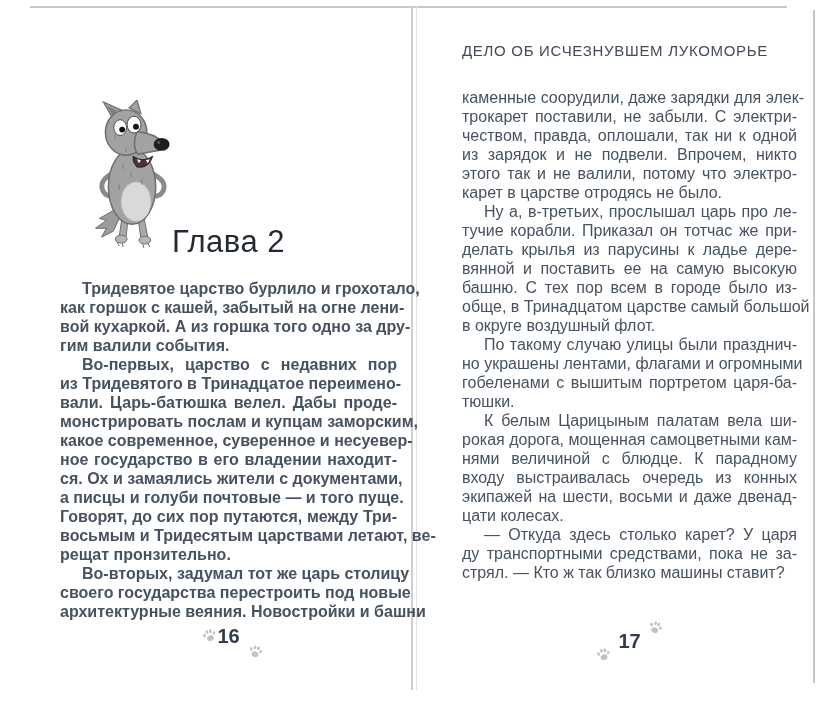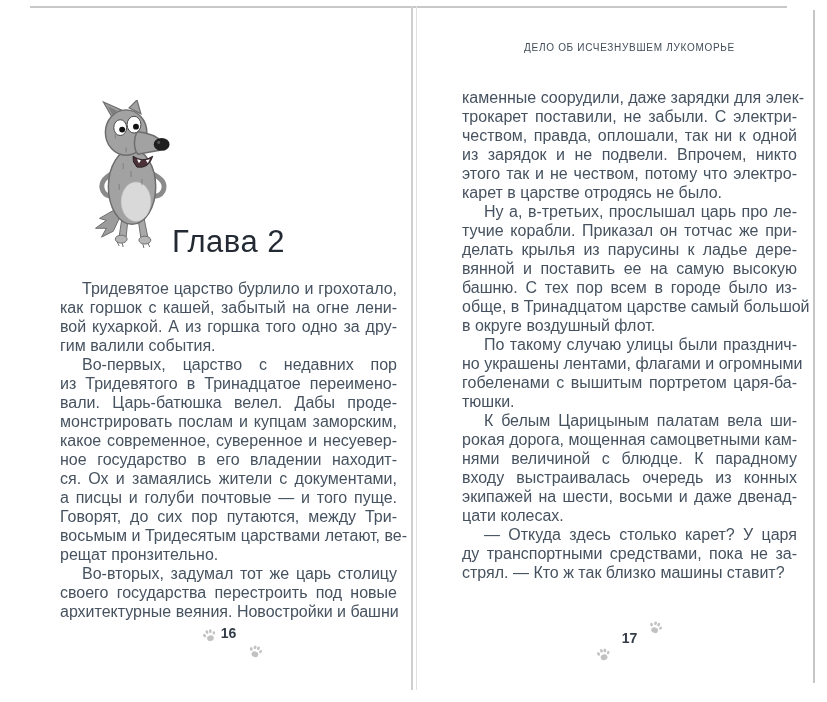--- a/index.html
+++ b/index.html
@@ -6,36 +6,36 @@
   #stage{position:relative;width:827px;height:702px;background:#ffffff;overflow:hidden;
          font-family:"Liberation Sans",sans-serif;}
   
   .edge-top{position:absolute;left:30px;top:6px;width:757px;height:2px;background:#c8c8c8;}
   .edge-right{position:absolute;left:813px;top:10px;width:2px;height:673px;background:#c6c6c6;}
   .gutter-a{position:absolute;left:411px;top:6px;width:2px;height:684px;background:#cfcfcf;}
   .gutter-b{position:absolute;left:416px;top:6px;width:1px;height:684px;background:#e0e0e0;}
 
   
   .col{position:absolute;width:337px;color:#46525f;font-size:16px;line-height:19px;}
-  .col-left{left:60px;top:279px;}
+  .col-left{left:60px;top:279px;font-weight:bold;}
   .col-right{left:462px;top:88px;width:335px;}
   .bline{text-align:justify;text-align-last:justify;white-space:nowrap;}
   .bline.last{text-align-last:left;}
   .bline.indent{text-indent:22px;}
 
   .chapter-title{position:absolute;left:60px;top:224px;width:337px;text-align:center;
                  font-size:31px;color:#232a33;letter-spacing:0.5px;}
-  .running-header{position:absolute;left:462px;top:42px;width:335px;text-align:center;
-                  font-size:10px;color:#414c58;letter-spacing:0.7px;}
+  .running-header{position:absolute;left:462px;top:42px;width:335px;text-align:left;
+                  font-size:15px;color:#414c58;letter-spacing:0.7px;}
 
   
   .footer{position:absolute;top:620px;width:337px;height:48px;}
   .footer-left{left:60px;}
   .footer-right{left:462px;width:335px;}
-  .pagenum{position:absolute;left:0;right:0;text-align:center;font-size:14px;
+  .pagenum{position:absolute;left:0;right:0;text-align:center;font-size:20px;
            font-weight:bold;color:#333c49;}
   .paw{position:absolute;width:15px;height:15px;color:#c2c2c2;}
   .fl-paw1{left:142px;top:8px;transform:rotate(-20deg);}
   .fl-num{top:5px;}
   .fl-paw2{left:188px;top:24px;transform:rotate(12deg);}
   .fr-paw1{left:186px;top:0px;transform:rotate(18deg);}
   .fr-num{top:10px;}
   .fr-paw2{left:134px;top:27px;transform:rotate(-12deg);}
 
   .wolf{position:absolute;left:93px;top:100px;width:84px;height:148px;}
@@ -135,21 +135,21 @@
 
   <div>
 
     <div class="running-header">ДЕЛО ОБ ИСЧЕЗНУВШЕМ ЛУКОМОРЬЕ</div>
 
     <div class="col col-right" id="right-text">
         <div class="bline">каменные соорудили, даже зарядки для элек-</div>
         <div class="bline">трокарет поставили, не забыли. С электри-</div>
         <div class="bline">чеством, правда, оплошали, так ни к одной</div>
         <div class="bline">из зарядок и не подвели. Впрочем, никто</div>
-        <div class="bline">этого так и не чеством, потому что электро-</div>
+        <div class="bline">этого так и не валили, потому что электро-</div>
         <div class="bline last">карет в царстве отродясь не было.</div>
         <div class="bline indent">Ну а, в-третьих, прослышал царь про ле-</div>
         <div class="bline">тучие корабли. Приказал он тотчас же при-</div>
         <div class="bline">делать крылья из парусины к ладье дере-</div>
         <div class="bline">вянной и поставить ее на самую высокую</div>
         <div class="bline">башню. С тех пор всем в городе было из-</div>
         <div class="bline">обще, в Тринадцатом царстве самый большой</div>
         <div class="bline last">в округе воздушный флот.</div>
         <div class="bline indent">По такому случаю улицы были празднич-</div>
         <div class="bline">но украшены лентами, флагами и огромными</div>

